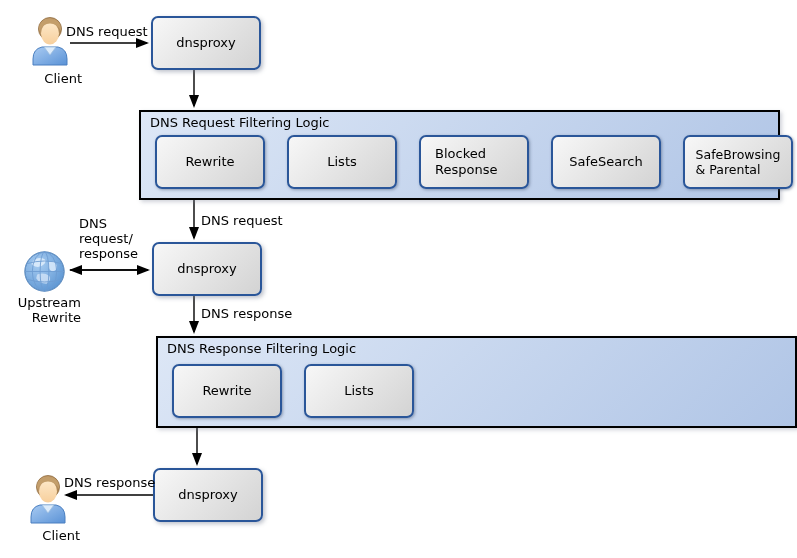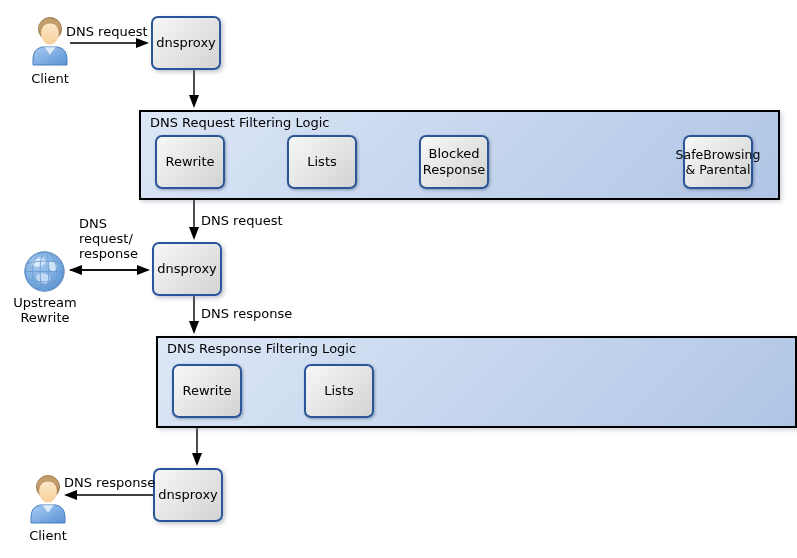--- a/index.html
+++ b/index.html
@@ -1,37 +1,37 @@
 <!DOCTYPE html>
 <html style="--node-border: #2a5699; --node-fill-top: #f7f7f7; --node-fill-bottom: #d3d3d3; --container-border: #000000; --container-fill-top: #dde7f6; --container-fill-bottom: #b0c5e6; --text: #000000;"><head>
 <meta charset="utf-8">
 <style>
   html,body{margin:0;padding:0;background:#fff;}
   body{font-family:"DejaVu Sans","Liberation Sans",sans-serif;color:var(--text,#000);}
   #canvas{position:relative;width:797px;height:558px;background:#fff;overflow:hidden;}
   #arrows{position:absolute;left:0;top:0;width:797px;height:558px;pointer-events:none;}
 
   .node{
-    position:absolute;width:70px;height:54px;box-sizing:border-box;
+    position:absolute;width:110px;height:54px;box-sizing:border-box;
     border:2px solid var(--node-border,#2a5699);border-radius:7px;
     background:linear-gradient(135deg,var(--node-fill-top,#f6f6f6) 0%,var(--node-fill-bottom,#d4d4d4) 100%);
     box-shadow:2px 2px 4px rgba(110,120,140,0.45);
     display:flex;align-items:center;justify-content:center;
-    font-size:13px;text-align:center;line-height:1.2;padding:14px;
+    font-size:13px;line-height:1.2;padding:14px;
   }
   .container-box{
     position:absolute;box-sizing:border-box;width:641px;
     border:2px solid var(--container-border,#000);
     background:linear-gradient(135deg,var(--container-fill-top,#dce6f5) 0%,var(--container-fill-bottom,#b0c5e6) 100%);
     box-shadow:2px 2px 4px rgba(120,130,150,0.35);
   }
   .container-title{position:absolute;left:9px;top:3px;font-size:13px;white-space:nowrap;}
   .edge-label{position:absolute;font-size:13px;white-space:nowrap;}
   .edge-label.wrap{white-space:normal;line-height:15px;}
-  .icon-label{position:absolute;font-size:13px;text-align:center;line-height:15px;}
+  .icon-label{position:absolute;font-size:13px;text-align:right;line-height:15px;}
   .icon{position:absolute;}
 </style>
 </head>
 <body>
 
 <div id="canvas">
 
   <svg id="arrows">
     <defs>
       <marker id="arrR" markerWidth="13" markerHeight="10" refX="11" refY="5" orient="auto" markerUnits="userSpaceOnUse">
@@ -88,20 +88,23 @@
     <div class="container-title">DNS Request Filtering Logic</div>
     <div class="node" style="left:14px;top:23px;box-shadow:1px 1px 3px rgba(70,85,115,0.5)">
       <span>Rewrite</span>
     </div>
     <div class="node" style="left:146px;top:23px;box-shadow:1px 1px 3px rgba(70,85,115,0.5)">
       <span>Lists</span>
     </div>
     <div class="node" style="left:278px;top:23px;box-shadow:1px 1px 3px rgba(70,85,115,0.5)">
       <span>Blocked Response</span>
     </div>
+    <div class="node" style="left:410px;top:23px;box-shadow:1px 1px 3px rgba(70,85,115,0.5)">
+      <span>SafeSearch</span>
+    </div>
     <div class="node" style="left:542px;top:23px;font-size:12.5px;box-shadow:1px 1px 3px rgba(70,85,115,0.5)">
       <span>SafeBrowsing &amp; Parental</span>
     </div>
   </div>
 
   <div class="edge-label" style="left:201px;top:213px">DNS request</div>
 
   <svg class="icon" style="left:23px;top:250px" width="43" height="43" viewBox="0 0 44 44">
     <defs>
       <radialGradient id="globG" cx="0.35" cy="0.3" r="0.9">

